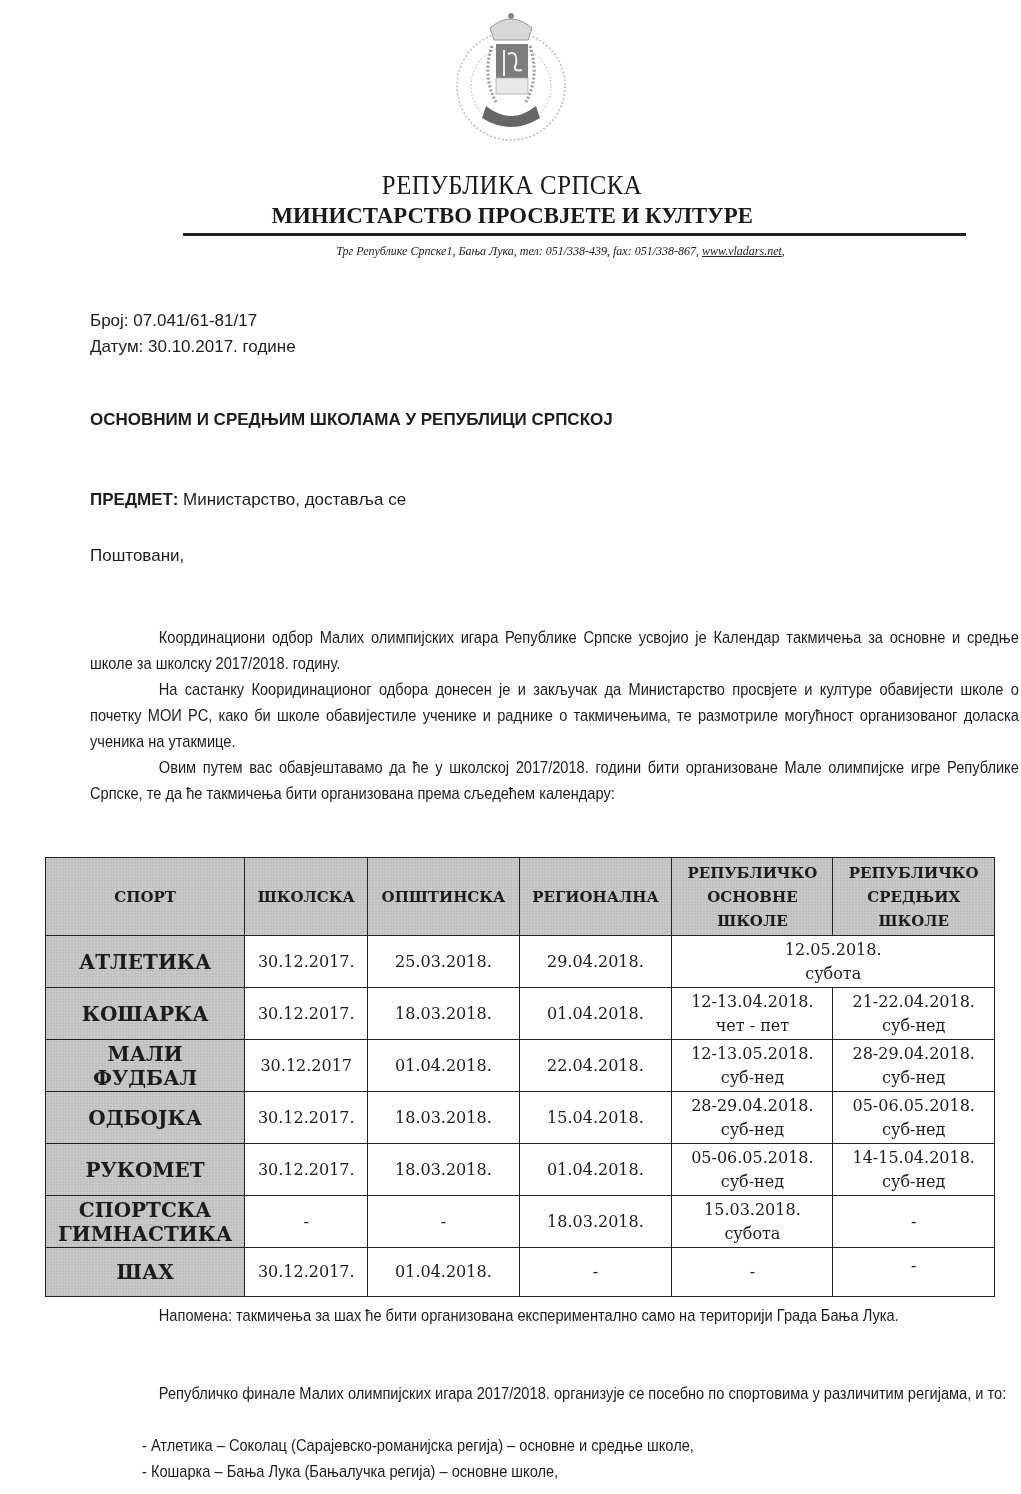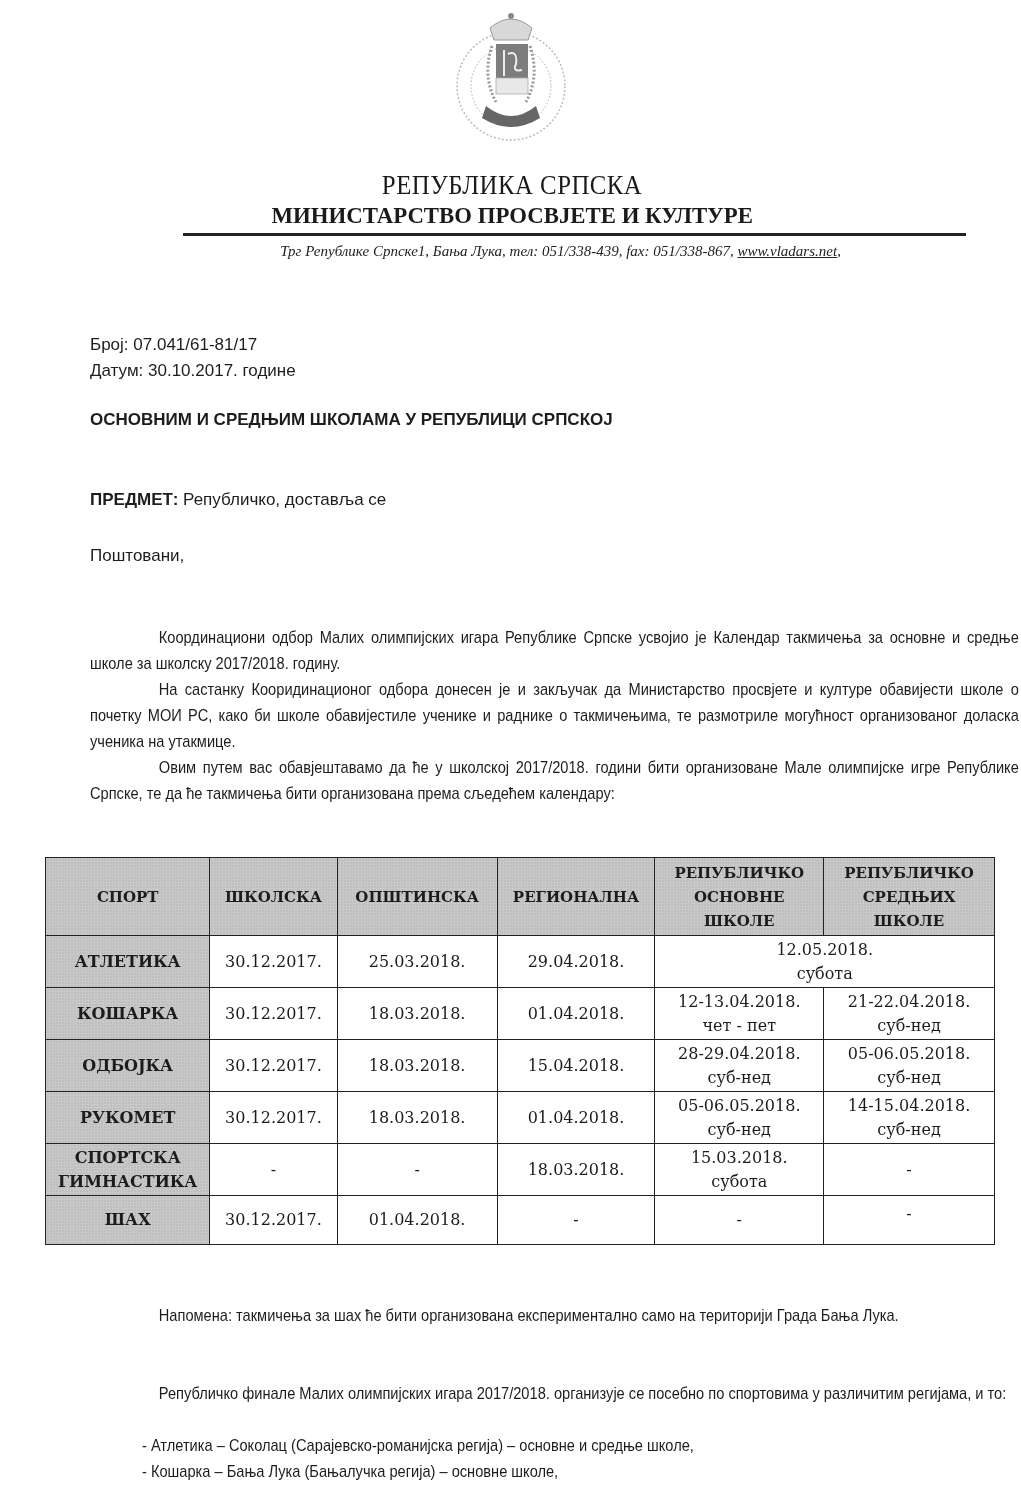--- a/index.html
+++ b/index.html
@@ -18,27 +18,27 @@
     transform: scaleX(0.92); transform-origin: 530px 0;
   }
   .ministry {
     left: 0; width: 1021px; top: 202px; text-align: center;
     font-family: "Liberation Serif", serif; font-weight: bold; font-size: 24px; color: #1a1a1a;
     transform: scaleX(0.95); transform-origin: 545px 0;
   }
   .rule { left: 183px; top: 233px; width: 783px; height: 3px; background: #222; }
   .addr {
     left: 0; width: 1021px; top: 240px; text-align: center; padding-left: 100px; box-sizing: border-box;
-    font-family: "Liberation Serif", serif; font-style: italic; font-size: 15px; line-height: 22px; color: #222;
+    font-family: "Liberation Serif", serif; font-style: italic; font-size: 12px; line-height: 22px; color: #222;
   }
   .addr u { text-decoration: underline; }
   
   .txt { font-family: "Liberation Sans", sans-serif; font-size: 17px; color: #1d1d1d; }
   .narrow { transform: scaleX(0.86); transform-origin: 0 0; }
-  .meta { left: 90px; top: 308px; line-height: 26px; margin-top: 24px; }
+  .meta { left: 90px; top: 308px; line-height: 26px; }
   .recipient { left: 90px; top: 410px; font-weight: bold; }
   .subject { left: 90px; top: 490px; }
   .subject b { font-weight: bold; }
   .greeting { left: 90px; top: 546px; }
   .para {
     left: 90px; width: 1080px; line-height: 26px; text-align: justify;
     text-indent: 80px;
   }
   .p1 { top: 625px; }
   .p2 { top: 677px; }
@@ -51,21 +51,21 @@
   .tbl td, .tbl th {
     border: 1.4px solid #222; text-align: center; vertical-align: middle; padding: 0 12px;
   }
   .tbl th {
     background: #c9c9c9; font-weight: bold; font-size: 15px; line-height: 24px;
     background-image: radial-gradient(#9d9d9d 0.6px, transparent 0.7px);
     background-size: 3px 3px;
   }
   .tbl td { font-size: 16px; line-height: 24px; }
   .tbl td.sport {
-    background: #c9c9c9; font-weight: bold; font-size: 16px; line-height: 24px;
+    background: #c9c9c9; font-weight: bold; font-size: 20px; line-height: 24px;
     background-image: radial-gradient(#9d9d9d 0.6px, transparent 0.7px);
     background-size: 3px 3px;
   }
   .tbl tr.head { height: 78px; }
   .tbl tr.row { height: 52px; }
   .tbl tr.last { height: 49px; margin-left: 45px; }
   .dt { display: block; }
   .sub { display: block; }
   .dash-top { vertical-align: top !important; padding-top: 6px !important; }
   
@@ -99,21 +99,21 @@
   <div><span>Трг Републике Српске1, Бања Лука, тел: 051/338-439,  fax: 051/338-867, </span><u>www.vladars.net</u><span>,</span></div>
 </div>
 
 <div class="abs txt meta">
   <div>Број: 07.041/61-81/17</div>
   <div>Датум: 30.10.2017. године</div>
 </div>
 
 <div class="abs txt recipient">ОСНОВНИМ И СРЕДЊИМ ШКОЛАМА У РЕПУБЛИЦИ СРПСКОЈ</div>
 
-<div class="abs txt subject"><b>ПРЕДМЕТ:</b><span> Републичко, доставља се</span></div>
+<div class="abs txt subject"><b>ПРЕДМЕТ:</b><span> Министарство, доставља се</span></div>
 
 <div class="abs txt greeting">Поштовани,</div>
 
 <div class="abs txt para narrow p1">Координациони одбор Малих олимпијских игара Републике Српске усвојио је Календар такмичења за основне и средње школе за школску 2017/2018. годину.</div>
 <div class="abs txt para narrow p2">На састанку Кооридинационог одбора донесен је и закључак да Министарство просвјете и културе обавијести школе о почетку МОИ РС, како би школе обавијестиле ученике и раднике о такмичењима, те размотриле могућност организованог доласка ученика на утакмице.</div>
 <div class="abs txt para narrow p3">Овим путем вас обавјештавамо да ће у школској 2017/2018. години бити организоване Мале олимпијске игре Републике Српске, те да ће такмичења бити организована према сљедећем календару:</div>
 
 <table class="abs tbl">
   <colgroup>
     <col style="width:150px">
@@ -150,20 +150,37 @@
     <td>
           <span class="dt">12-13.04.2018.</span>
           <span class="sub">чет - пет</span>
         </td>
     <td>
           <span class="dt">21-22.04.2018.</span>
           <span class="sub">суб-нед</span>
         </td>
   </tr>
   <tr class="row">
+    <td class="sport">
+          <span class="dt">МАЛИ</span>
+          <span class="dt">ФУДБАЛ</span>
+        </td>
+    <td>30.12.2017</td>
+    <td>01.04.2018.</td>
+    <td>22.04.2018.</td>
+    <td>
+          <span class="dt">12-13.05.2018.</span>
+          <span class="sub">суб-нед</span>
+        </td>
+    <td>
+          <span class="dt">28-29.04.2018.</span>
+          <span class="sub">суб-нед</span>
+        </td>
+  </tr>
+  <tr class="row">
     <td class="sport">ОДБОЈКА</td>
     <td>30.12.2017.</td>
     <td>18.03.2018.</td>
     <td>15.04.2018.</td>
     <td>
           <span class="dt">28-29.04.2018.</span>
           <span class="sub">суб-нед</span>
         </td>
     <td>
           <span class="dt">05-06.05.2018.</span>

